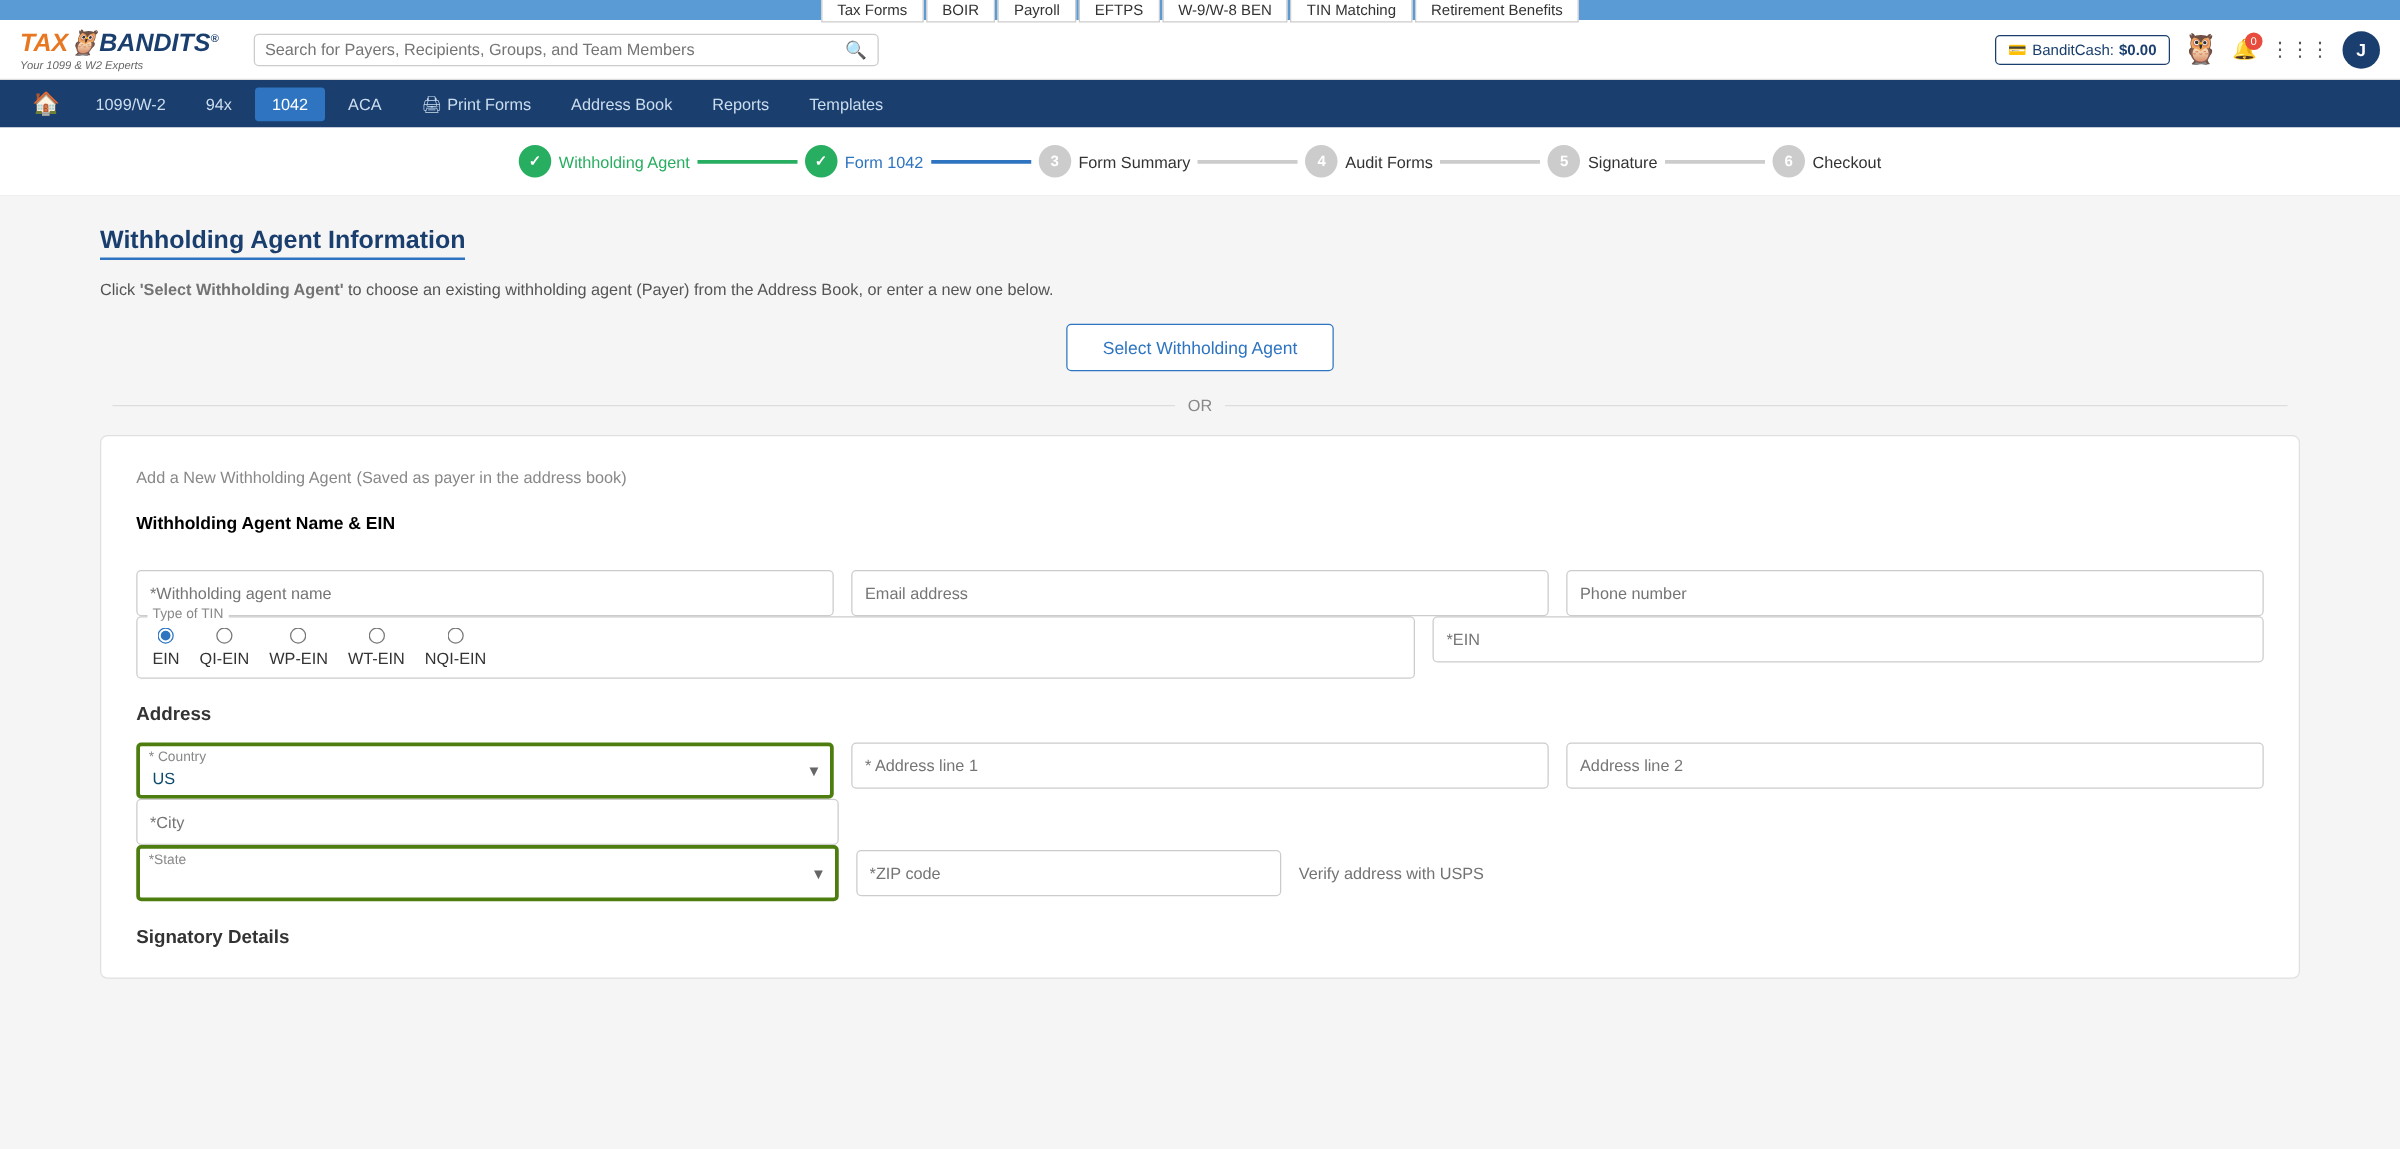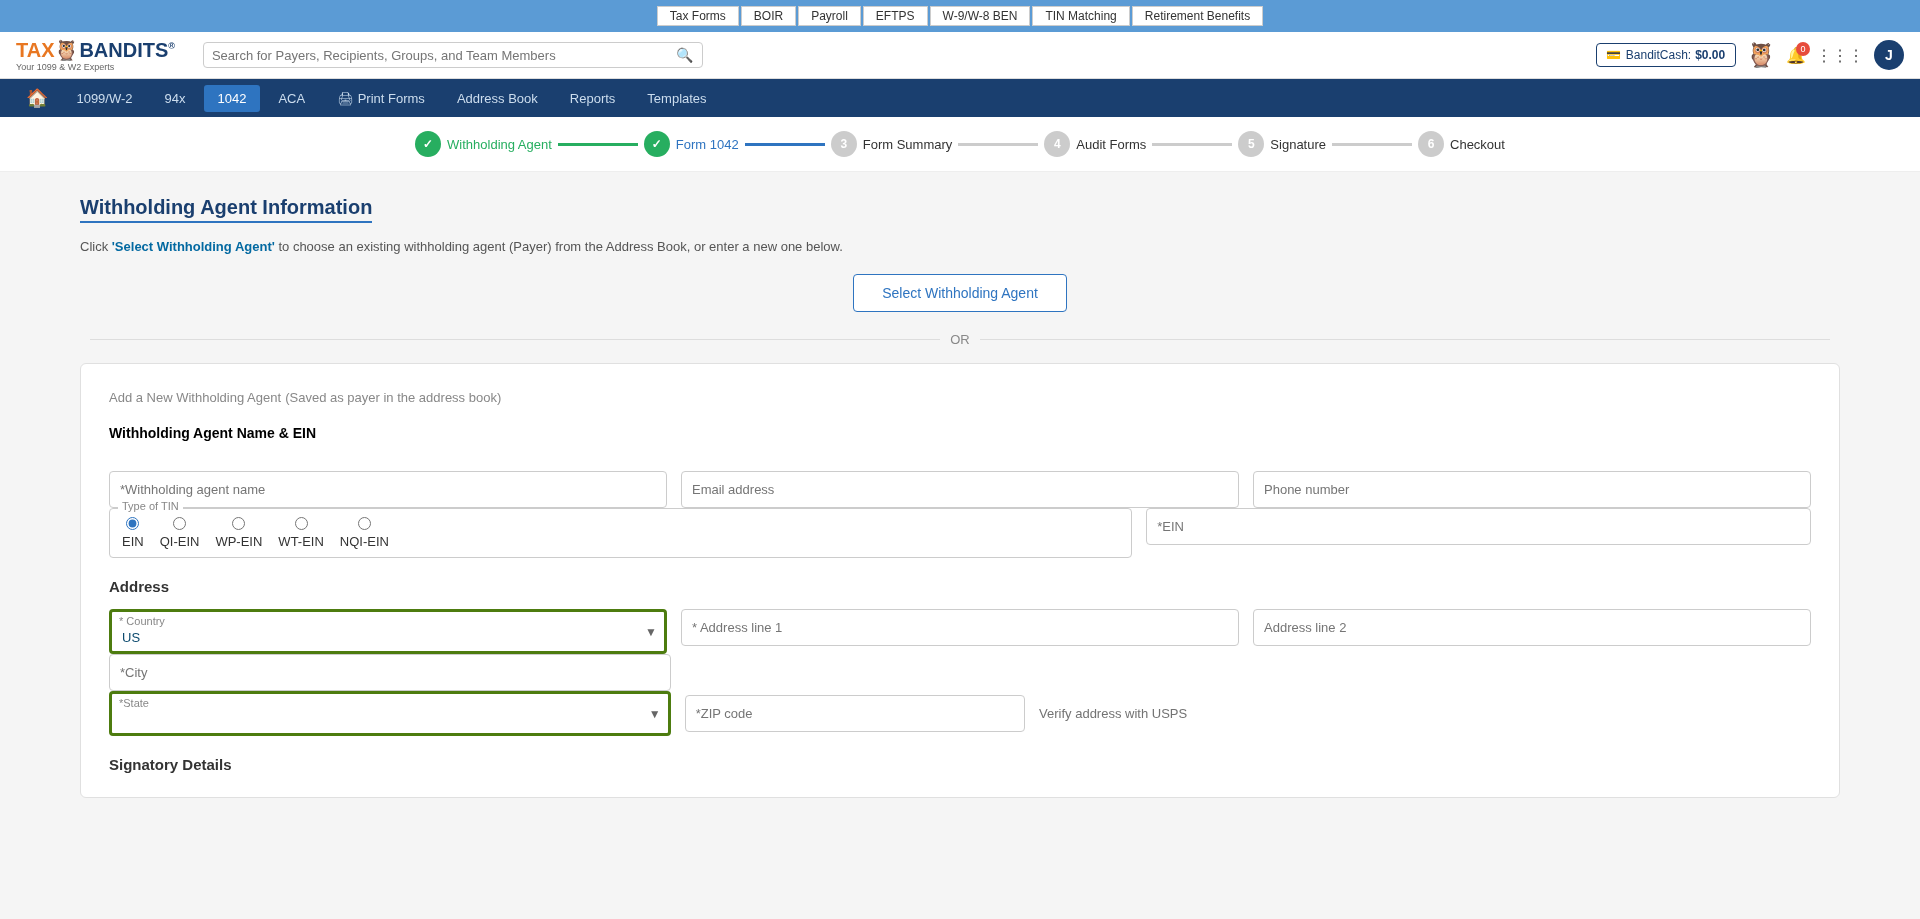--- a/index.html
+++ b/index.html
@@ -4,21 +4,21 @@
   <style>
     * { box-sizing: border-box; margin: 0; padding: 0; }
     body { font-family: Arial, sans-serif; font-size: 14px; background: #f5f5f5; color: #333; }
 
     
     .top-nav {
       background: #5b9bd5;
       display: flex;
       align-items: center;
       justify-content: center;
-      height: 32px;
+      height: 16px;
       gap: 2px;
     }
     .top-nav-item {
       background: #fff;
       border: 1px solid #ccc;
       padding: 2px 12px;
       font-size: 12px;
       cursor: pointer;
       color: #333;
     }
@@ -29,20 +29,21 @@
       display: flex;
       align-items: center;
       padding: 6px 16px;
       border-bottom: 1px solid #ddd;
       gap: 12px;
     }
     .logo-area {
       display: flex;
       flex-direction: column;
       margin-right: 16px;
+      font-style: italic;
     }
     .logo-title {
       font-size: 20px;
       font-weight: bold;
       color: #1a3f6f;
     }
     .logo-title span { color: #e87722; }
     .logo-subtitle {
       font-size: 9px;
       color: #666;
@@ -202,21 +203,21 @@
       border-bottom: 2px solid #2e74c0;
       display: inline-block;
       padding-bottom: 2px;
     }
 
     .page-description {
       font-size: 13px;
       color: #555;
       margin: 12px 0 20px 0;
     }
-    .page-description strong { color: #0369a1; }
+    .page-description strong { color: #737373; }
 
     .select-btn-container {
       display: flex;
       justify-content: center;
       margin-bottom: 20px;
     }
     .select-btn {
       border: 1px solid #2e74c0;
       background: #fff;
       color: #2e74c0;

